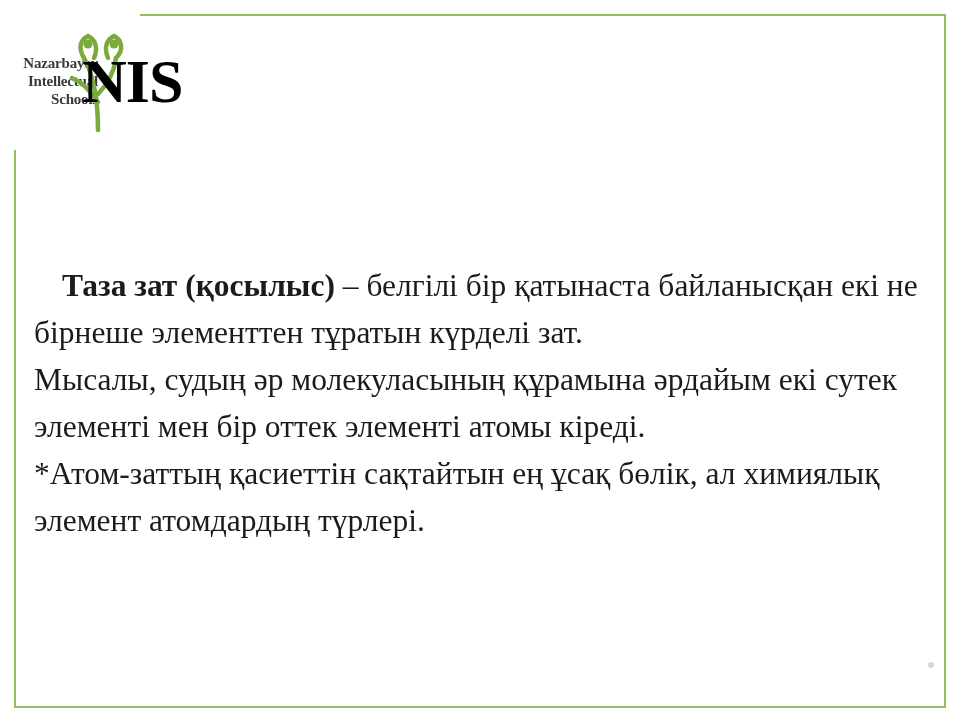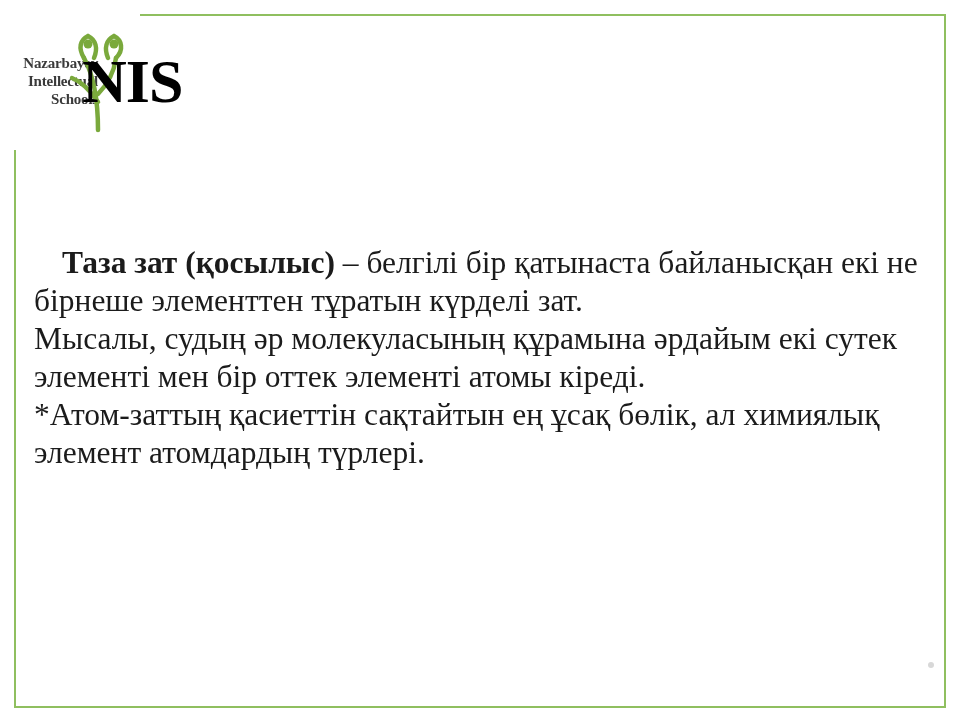--- a/index.html
+++ b/index.html
@@ -104,21 +104,21 @@
   }
 
   
   .body-text {
     position: absolute;
     left: 34px;
     top: 168px;
     width: 890px;
     font-family: "Liberation Serif", serif;
     font-size: 31.5px;
-    line-height: 38px;
+    line-height: 47px;
     color: #1b1b1b;
     white-space: pre-wrap;
   }
   .body-text .lead {
     font-weight: bold;
   }
   .para {
     margin: 0;
     text-indent: 0;
   }

